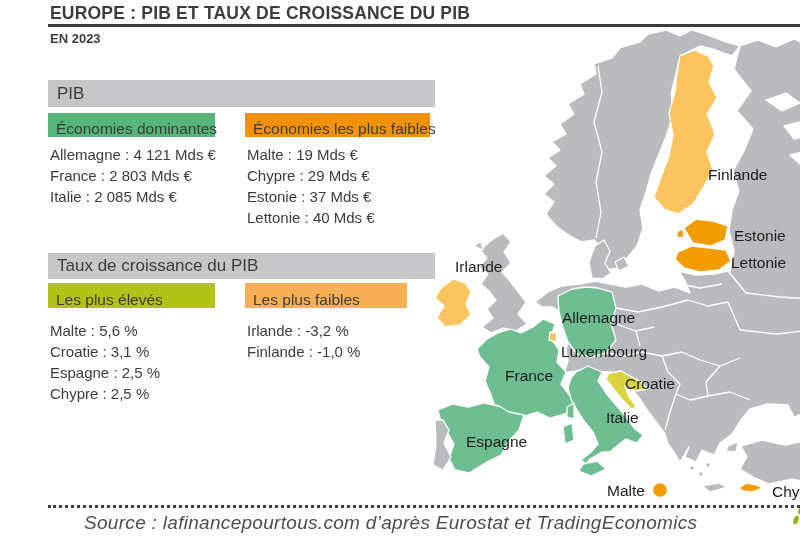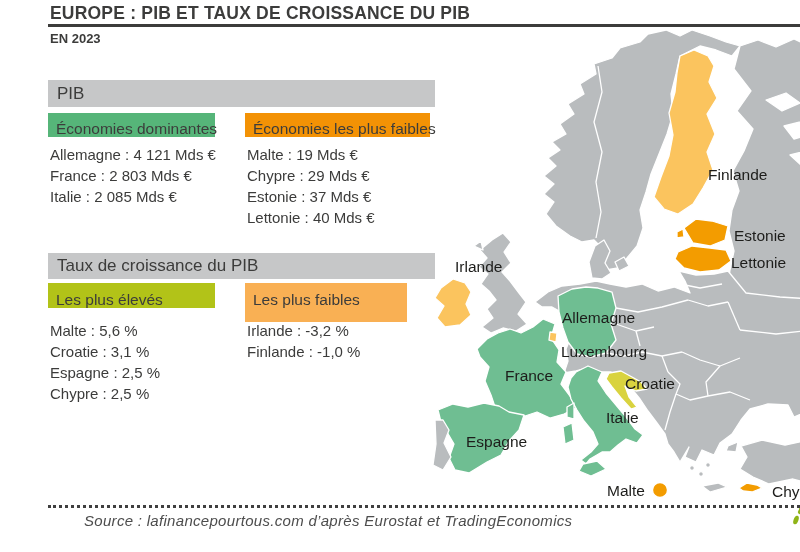--- a/index.html
+++ b/index.html
@@ -12,30 +12,30 @@
   #title-rule{left:8px;top:24px;width:786px;height:2.5px;background:#3c3c3b;}
   #subtitle{left:10px;top:31px;font-size:13px;font-weight:bold;}
   .gray-bar{left:8px;width:387px;height:27px;background:#c6c7c8;font-size:17px;
     line-height:27px;padding-left:9px;box-sizing:border-box;}
   #pib-bar{top:80px;}
   #growth-bar{top:253px;height:26px;line-height:26px;}
   .cat-header{height:24px;line-height:24px;font-size:15.5px;padding:4px 8px;box-sizing:border-box;white-space:nowrap;}
   #hdr-dominant{left:8px;top:113px;width:167px;background:#56b579;}
   #hdr-weakest{left:205px;top:113px;width:185px;background:#f39205;}
   #hdr-highest{left:8px;top:283px;width:167px;height:25px;line-height:25px;background:#b2c318;}
-  #hdr-lowest{left:205px;top:283px;width:162px;height:39px;line-height:25px;background:#f9b054;}
+  #hdr-lowest{left:205px;top:283px;width:162px;height:25px;line-height:25px;background:#f9b054;}
   .data-list{font-size:15px;line-height:21px;white-space:nowrap;}
   #list-dominant{left:10px;top:144px;}
   #list-weakest{left:207px;top:144px;}
   #list-highest{left:10px;top:320px;}
   #list-lowest{left:207px;top:320px;}
   #map-svg{left:0;top:0;}
   #map-svg text{font-family:"Liberation Sans","DejaVu Sans",sans-serif;font-size:15.5px;fill:#1d1d1b;}
   #dotted-sep{left:8px;top:505px;width:788px;height:0;border-top:3px dotted #3f3f3f;}
-  #source-line{left:44px;top:512px;font-size:15px;font-style:italic;color:#4d4d4d;letter-spacing:.3px;white-space:nowrap;}
+  #source-line{left:44px;top:512px;font-size:19px;font-style:italic;color:#4d4d4d;letter-spacing:.3px;white-space:nowrap;}
   #logo{left:748px;top:498px;}
 </style>
 </head>
 <body>
 
 <div id="stage">
 
   <div class="abs" id="title">EUROPE : PIB ET TAUX DE CROISSANCE DU PIB</div>
   <div class="abs" id="title-rule"></div>
   <div class="abs" id="subtitle">EN 2023</div>

